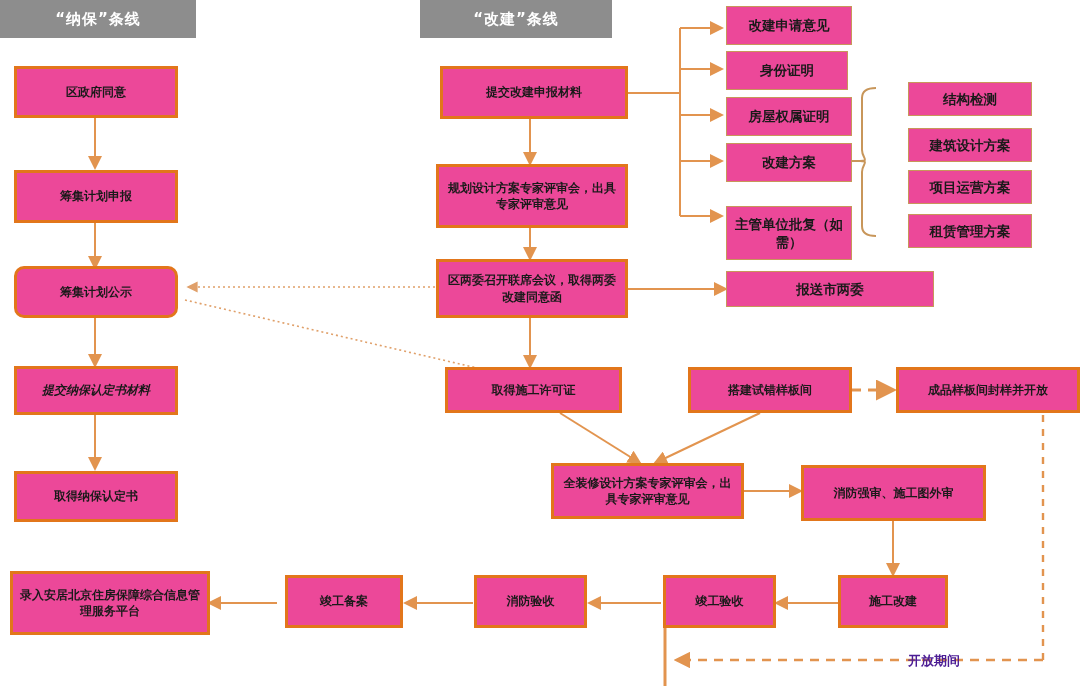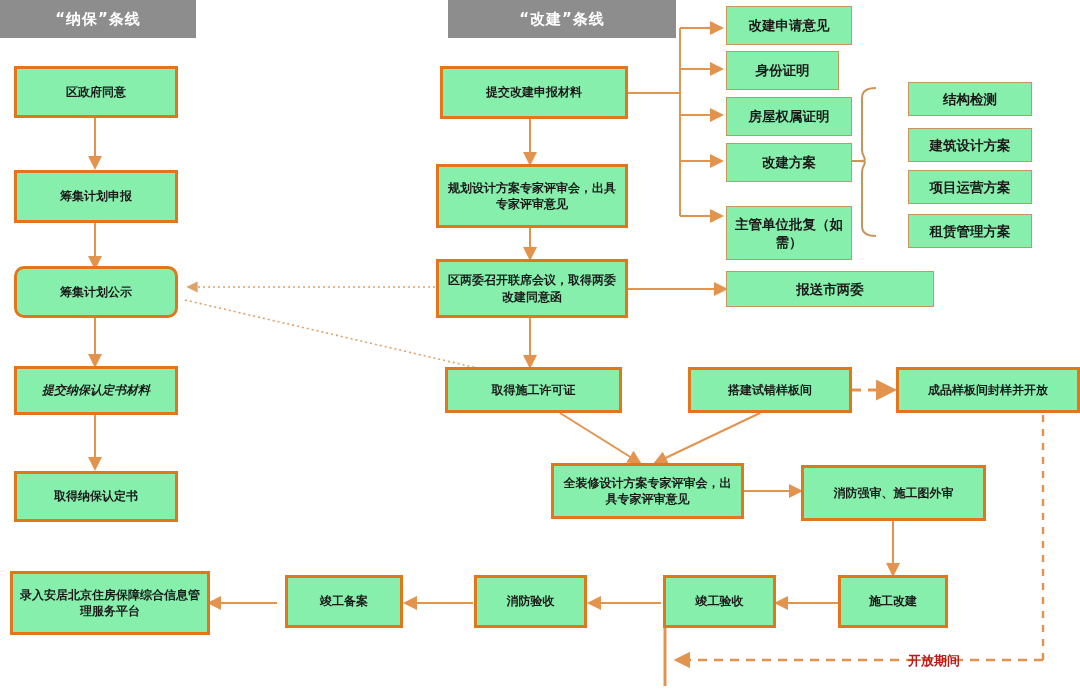--- a/index.html
+++ b/index.html
@@ -4,28 +4,28 @@
 <style>
   html,body{margin:0;padding:0;background:#ffffff;}
   body{width:1080px;height:691px;position:relative;overflow:hidden;
        font-family:"DejaVu Sans","Liberation Sans",sans-serif;}
   #stage{position:absolute;left:0;top:0;width:1080px;height:691px;}
 
   .band{position:absolute;background:#8d8d8d;color:#ffffff;
         display:flex;align-items:center;justify-content:center;
         font-size:15px;font-weight:bold;letter-spacing:1px;}
 
-  .node{position:absolute;box-sizing:border-box;background:#86efac;
+  .node{position:absolute;box-sizing:border-box;background:#ec4899;
         display:flex;align-items:center;justify-content:center;
         text-align:center;color:#1a1a1a;line-height:1.35;}
   .thick{border:3px solid #e2761b;font-size:12px;font-weight:bold;}
   .thin{border:1.5px solid #c8965a;font-size:13.5px;font-weight:bold;}
   .node span{display:block;padding:0 4px;}
 
-  .openlabel{position:absolute;color:#b91c1c;font-size:13px;font-weight:bold;
+  .openlabel{position:absolute;color:#4c1d95;font-size:13px;font-weight:bold;
              white-space:nowrap;}
 
   svg#wires{position:absolute;left:0;top:0;width:1080px;height:691px;
             pointer-events:none;overflow:visible;}
 </style>
 </head>
 <body>
 
 <div id="stage">
 
@@ -92,21 +92,21 @@
       <path d="M185,300 L520,378" stroke="#e0a06a" stroke-width="1.6" stroke-dasharray="2,3" marker-end="url(#arD)"></path>
       <path d="M852,390 L894,390" stroke="#e2944f" stroke-width="3" stroke-dasharray="9,7" marker-end="url(#ar)"></path>
       <path d="M1043,415 L1043,660" stroke="#e2944f" stroke-width="2.4" stroke-dasharray="7,7"></path>
       <path d="M1043,660 L676,660" stroke="#e2944f" stroke-width="2.4" stroke-dasharray="9,7" marker-end="url(#ar)"></path>
     </g>
   </svg>
 
   <div class="band" style="left:0;top:0;width:196px;height:38px;">
     <span>“纳保”条线</span>
   </div>
-  <div class="band" style="left:448px;top:0;width:228px;height:38px;">
+  <div class="band" style="left:420px;top:0;width:192px;height:38px;">
     <span>“改建”条线</span>
   </div>
 
   <div class="node thick" style="left:14px;top:66px;width:164px;height:52px;">
     <span>区政府同意</span>
     </div>
 
   <div class="node thick" style="left:14px;top:170px;width:164px;height:53px;">
     <span>筹集计划申报</span>
     </div>
@@ -172,21 +172,21 @@
     </div>
 
   <div class="node thick" style="left:896px;top:367px;width:184px;height:46px;">
     <span>成品样板间封样并开放</span>
     </div>
 
   <div class="node thin" style="left:726px;top:6px;width:126px;height:39px;">
     <span>改建申请意见</span>
     </div>
 
-  <div class="node thin" style="left:726px;top:51px;width:113px;height:39px;">
+  <div class="node thin" style="left:726px;top:51px;width:122px;height:39px;">
     <span>身份证明</span>
     </div>
 
   <div class="node thin" style="left:726px;top:97px;width:126px;height:39px;">
     <span>房屋权属证明</span>
     </div>
 
   <div class="node thin" style="left:726px;top:143px;width:126px;height:39px;">
     <span>改建方案</span>
     </div>

